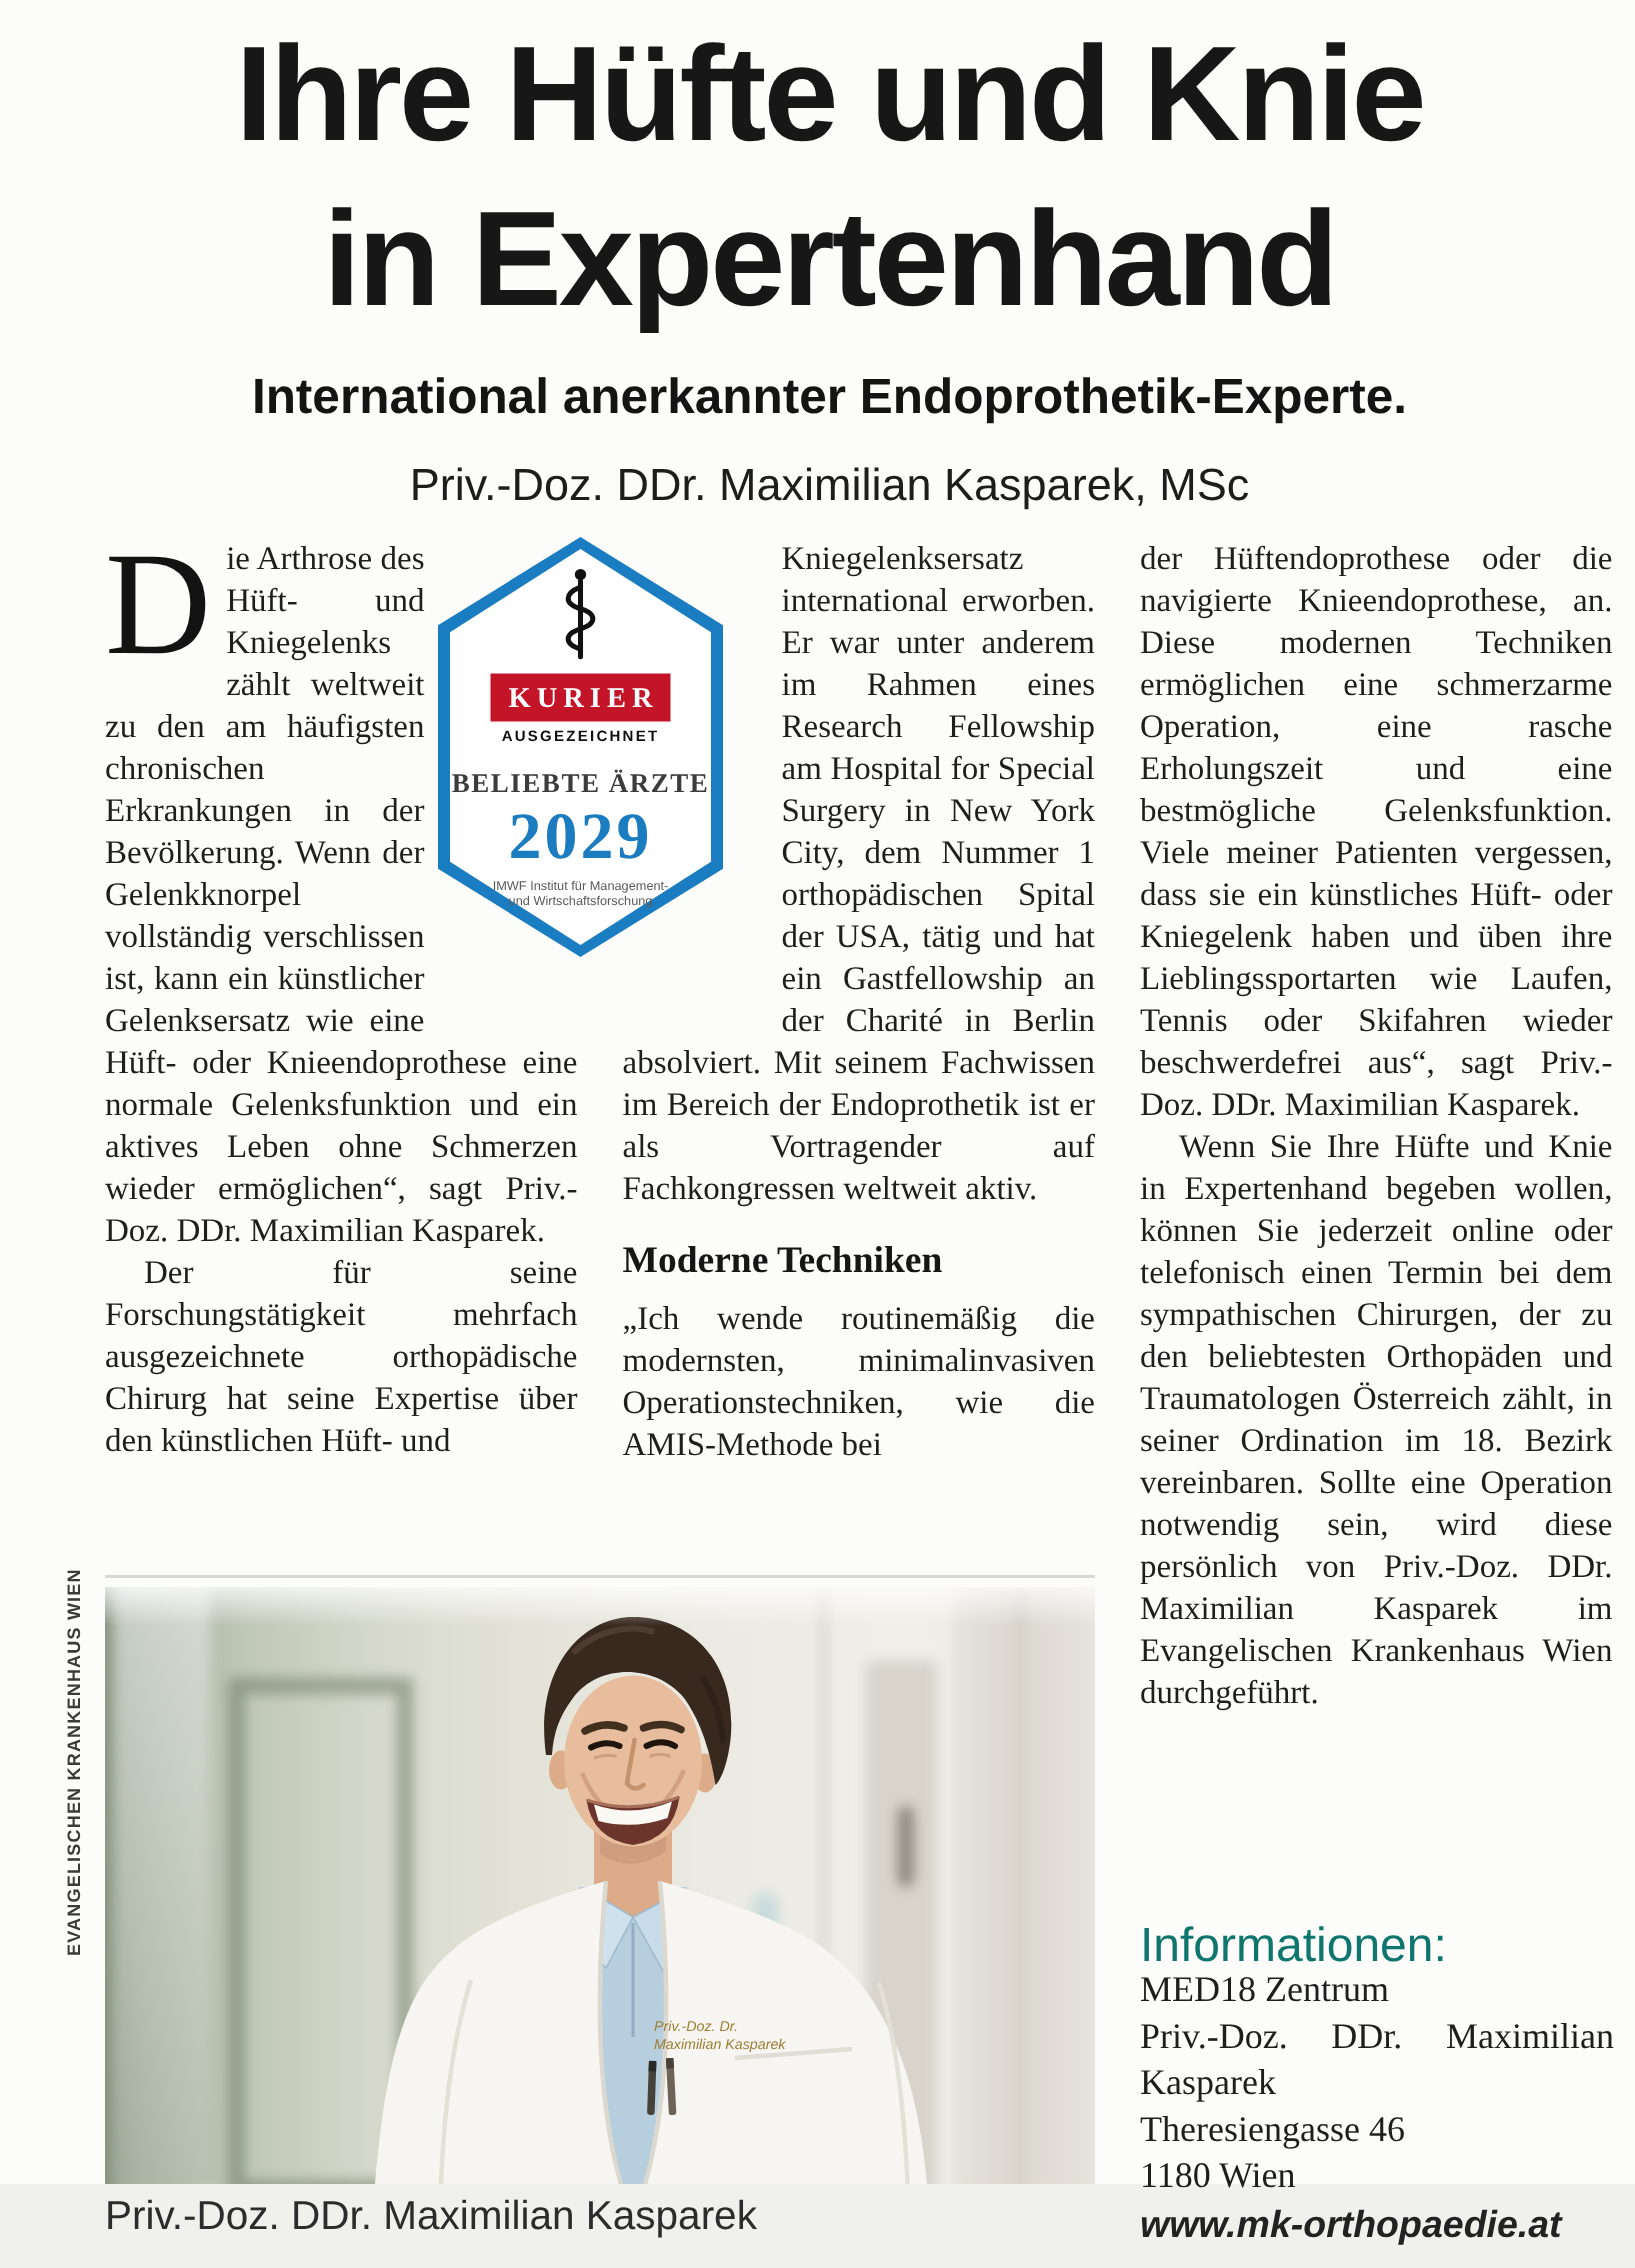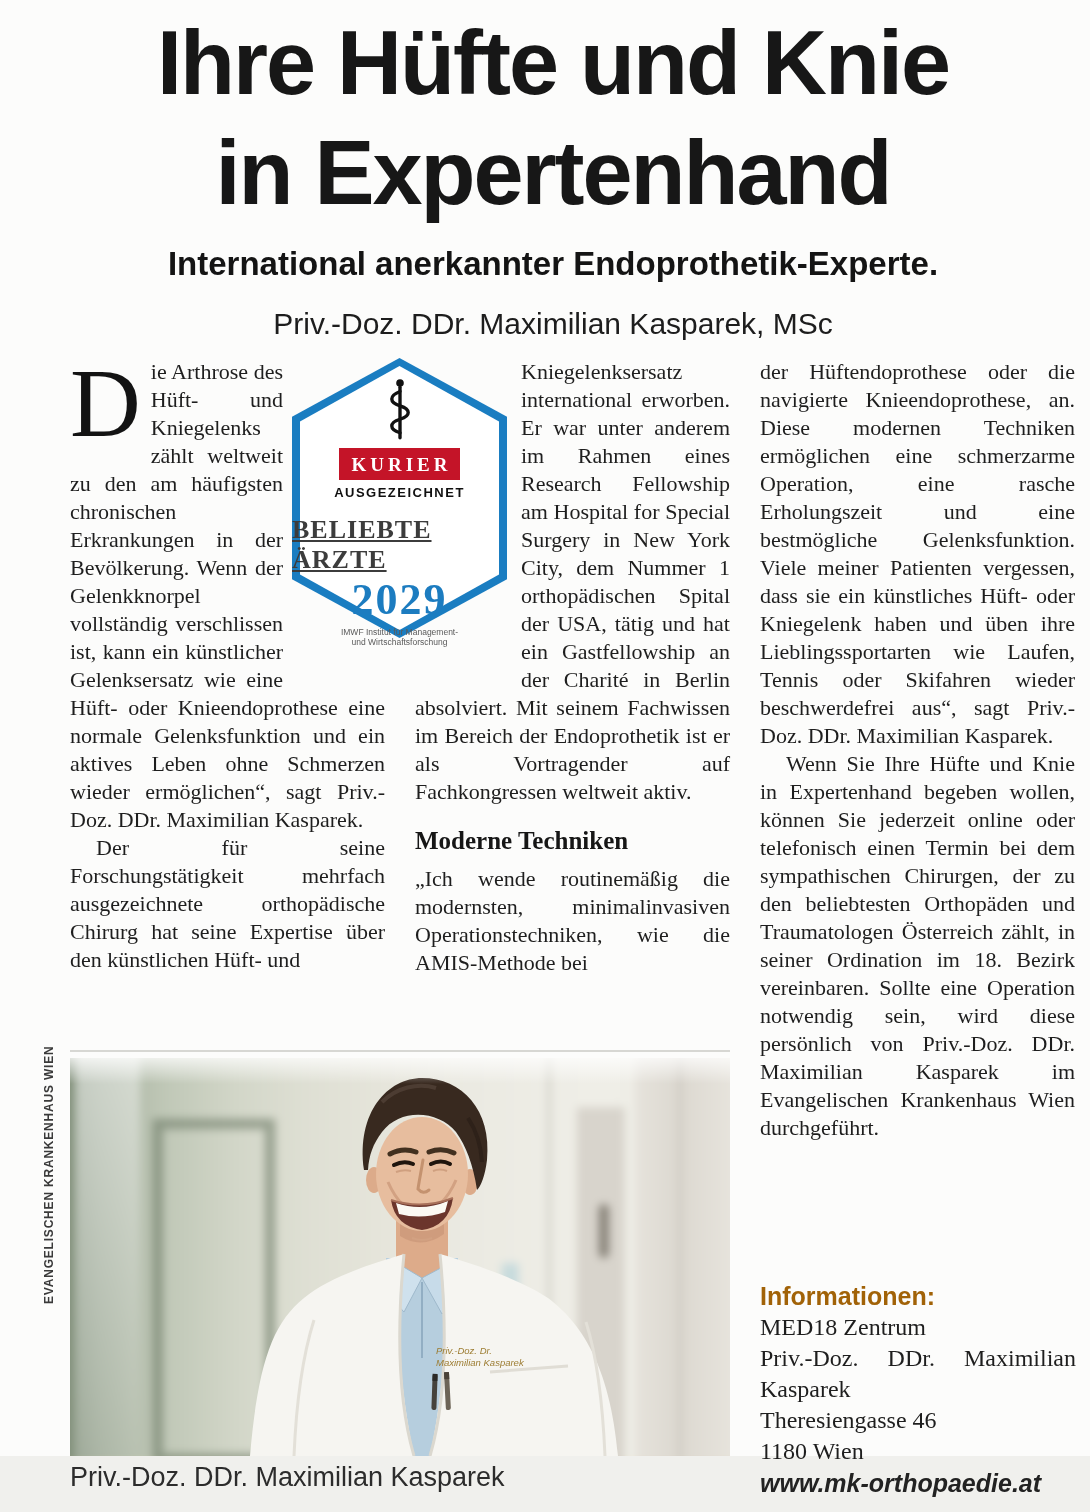--- a/index.html
+++ b/index.html
@@ -15,31 +15,31 @@
   .col{position:absolute;top:358px;width:315px;font-size:22px;line-height:28px;
        text-align:justify;color:#1e1e1e;}
   .col1{left:70px}.col2{left:415px}.col3{left:760px}
   .col p{margin:0;}
   .indent{text-indent:26px;}
   .spacer-r{float:right;width:102px;height:336px;}
   .spacer-l{float:left;width:106px;height:322px;}
   .dropcap{float:left;font-size:98px;line-height:80px;padding:5px 10px 0 0;color:#131313;}
   .crosshead{font-weight:700;font-size:25px;line-height:30px;margin:20px 0 9px 0;text-align:left;color:#161616;}
   
-  .badge{position:absolute;left:292px;top:358px;width:215px;height:280px;z-index:4;}
+  .badge{position:absolute;left:292px;top:358px;width:190px;height:280px;z-index:4;}
   .hex{clip-path:polygon(50% 0,100% 21%,100% 79%,50% 100%,0 79%,0 21%);}
   .hex-outer{position:absolute;inset:0;background:#1a7dc1;}
   .hex-inner{position:absolute;inset:8px;background:#ffffff;}
   .badge-content{position:absolute;inset:0;z-index:2;display:flex;flex-direction:column;align-items:center;padding-top:20px;box-sizing:border-box;}
   .kurier{margin-top:2px;background:#c41428;color:#fff;font-family:"Liberation Serif",serif;
           font-weight:700;font-size:19px;line-height:19px;letter-spacing:4px;padding:7px 8px 6px 12px;}
   .ausgezeichnet{margin-top:5px;font-family:"Liberation Sans",sans-serif;font-weight:800;
-          font-size:13px;letter-spacing:1.5px;color:#101010;}
-  .beliebte{margin-top:15px;font-family:"Liberation Serif",serif;font-weight:700;font-size:26px;
-          letter-spacing:1px;color:#3c3c3c;text-decoration:underline;}
+          font-size:10px;letter-spacing:1.5px;color:#101010;}
+  .beliebte{margin-top:15px;font-family:"Liberation Serif",serif;font-weight:700;font-size:18px;
+          letter-spacing:1px;color:#3c3c3c;}
   .year{margin-top:2px;font-family:"Liberation Serif",serif;font-weight:700;font-size:44px;
           line-height:46px;color:#1c7cc0;letter-spacing:2px;}
   .badge-source{margin-top:4px;font-family:Liberation Sans, sans-serif;font-size:8.5px;
           line-height:10px;color:#5a5a5a;text-align:center;}
   
   .photo-rule{position:absolute;left:70px;top:1050px;width:660px;height:2px;background:#d7d7d3;z-index:2;}
   .photo{position:absolute;left:70px;top:1058px;width:660px;height:398px;overflow:hidden;background:#fdba74;z-index:2;}
   .ph-bg{position:absolute;inset:0;filter:blur(4px);transform:scale(1.04);
      background:linear-gradient(90deg,#8d9a88 0%,#a6b1a0 6%,#c0c8b7 16%,#d2d6c8 26%,#dedfd3 36%,#e6e5db 48%,#ebeae2 60%,#efeee7 78%,#edece5 100%);}
   .ph-bg div{position:absolute;}
@@ -57,21 +57,21 @@
   .doctor{position:absolute;left:0;top:0;z-index:2;}
   
   .credit{position:absolute;left:42px;top:1062px;width:20px;height:242px;
      writing-mode:vertical-rl;transform:rotate(180deg);white-space:nowrap;
      font-family:"Liberation Sans",sans-serif;font-weight:700;font-size:12px;
      letter-spacing:.8px;color:#3a3a3a;z-index:3;}
   .bottom-strip{position:absolute;left:0;top:1456px;width:1090px;height:56px;background:#f0f0ed;z-index:1;}
   .caption{position:absolute;left:70px;top:1462px;font-family:"Liberation Sans",sans-serif;
      font-weight:500;font-size:27px;color:#2c2c2c;z-index:3;}
   .info{position:absolute;left:760px;top:1281px;width:316px;z-index:3;}
-  .info-heading{font-family:"Liberation Sans",sans-serif;font-weight:700;font-size:25px;line-height:31px;color:#a16207;}
+  .info-heading{font-family:"Liberation Sans",sans-serif;font-weight:400;font-size:32px;line-height:31px;color:#0f766e;}
   .info-line{font-size:24px;line-height:31px;color:#1e1e1e;text-align:justify;}
   .website{font-family:"Liberation Sans",sans-serif;font-style:italic;font-weight:700;
      font-size:25px;line-height:31px;color:#222;margin-top:1px;}
 </style>
 </head>
 <body>
 
 <div class="sheet">
 
   <div class="masthead">

